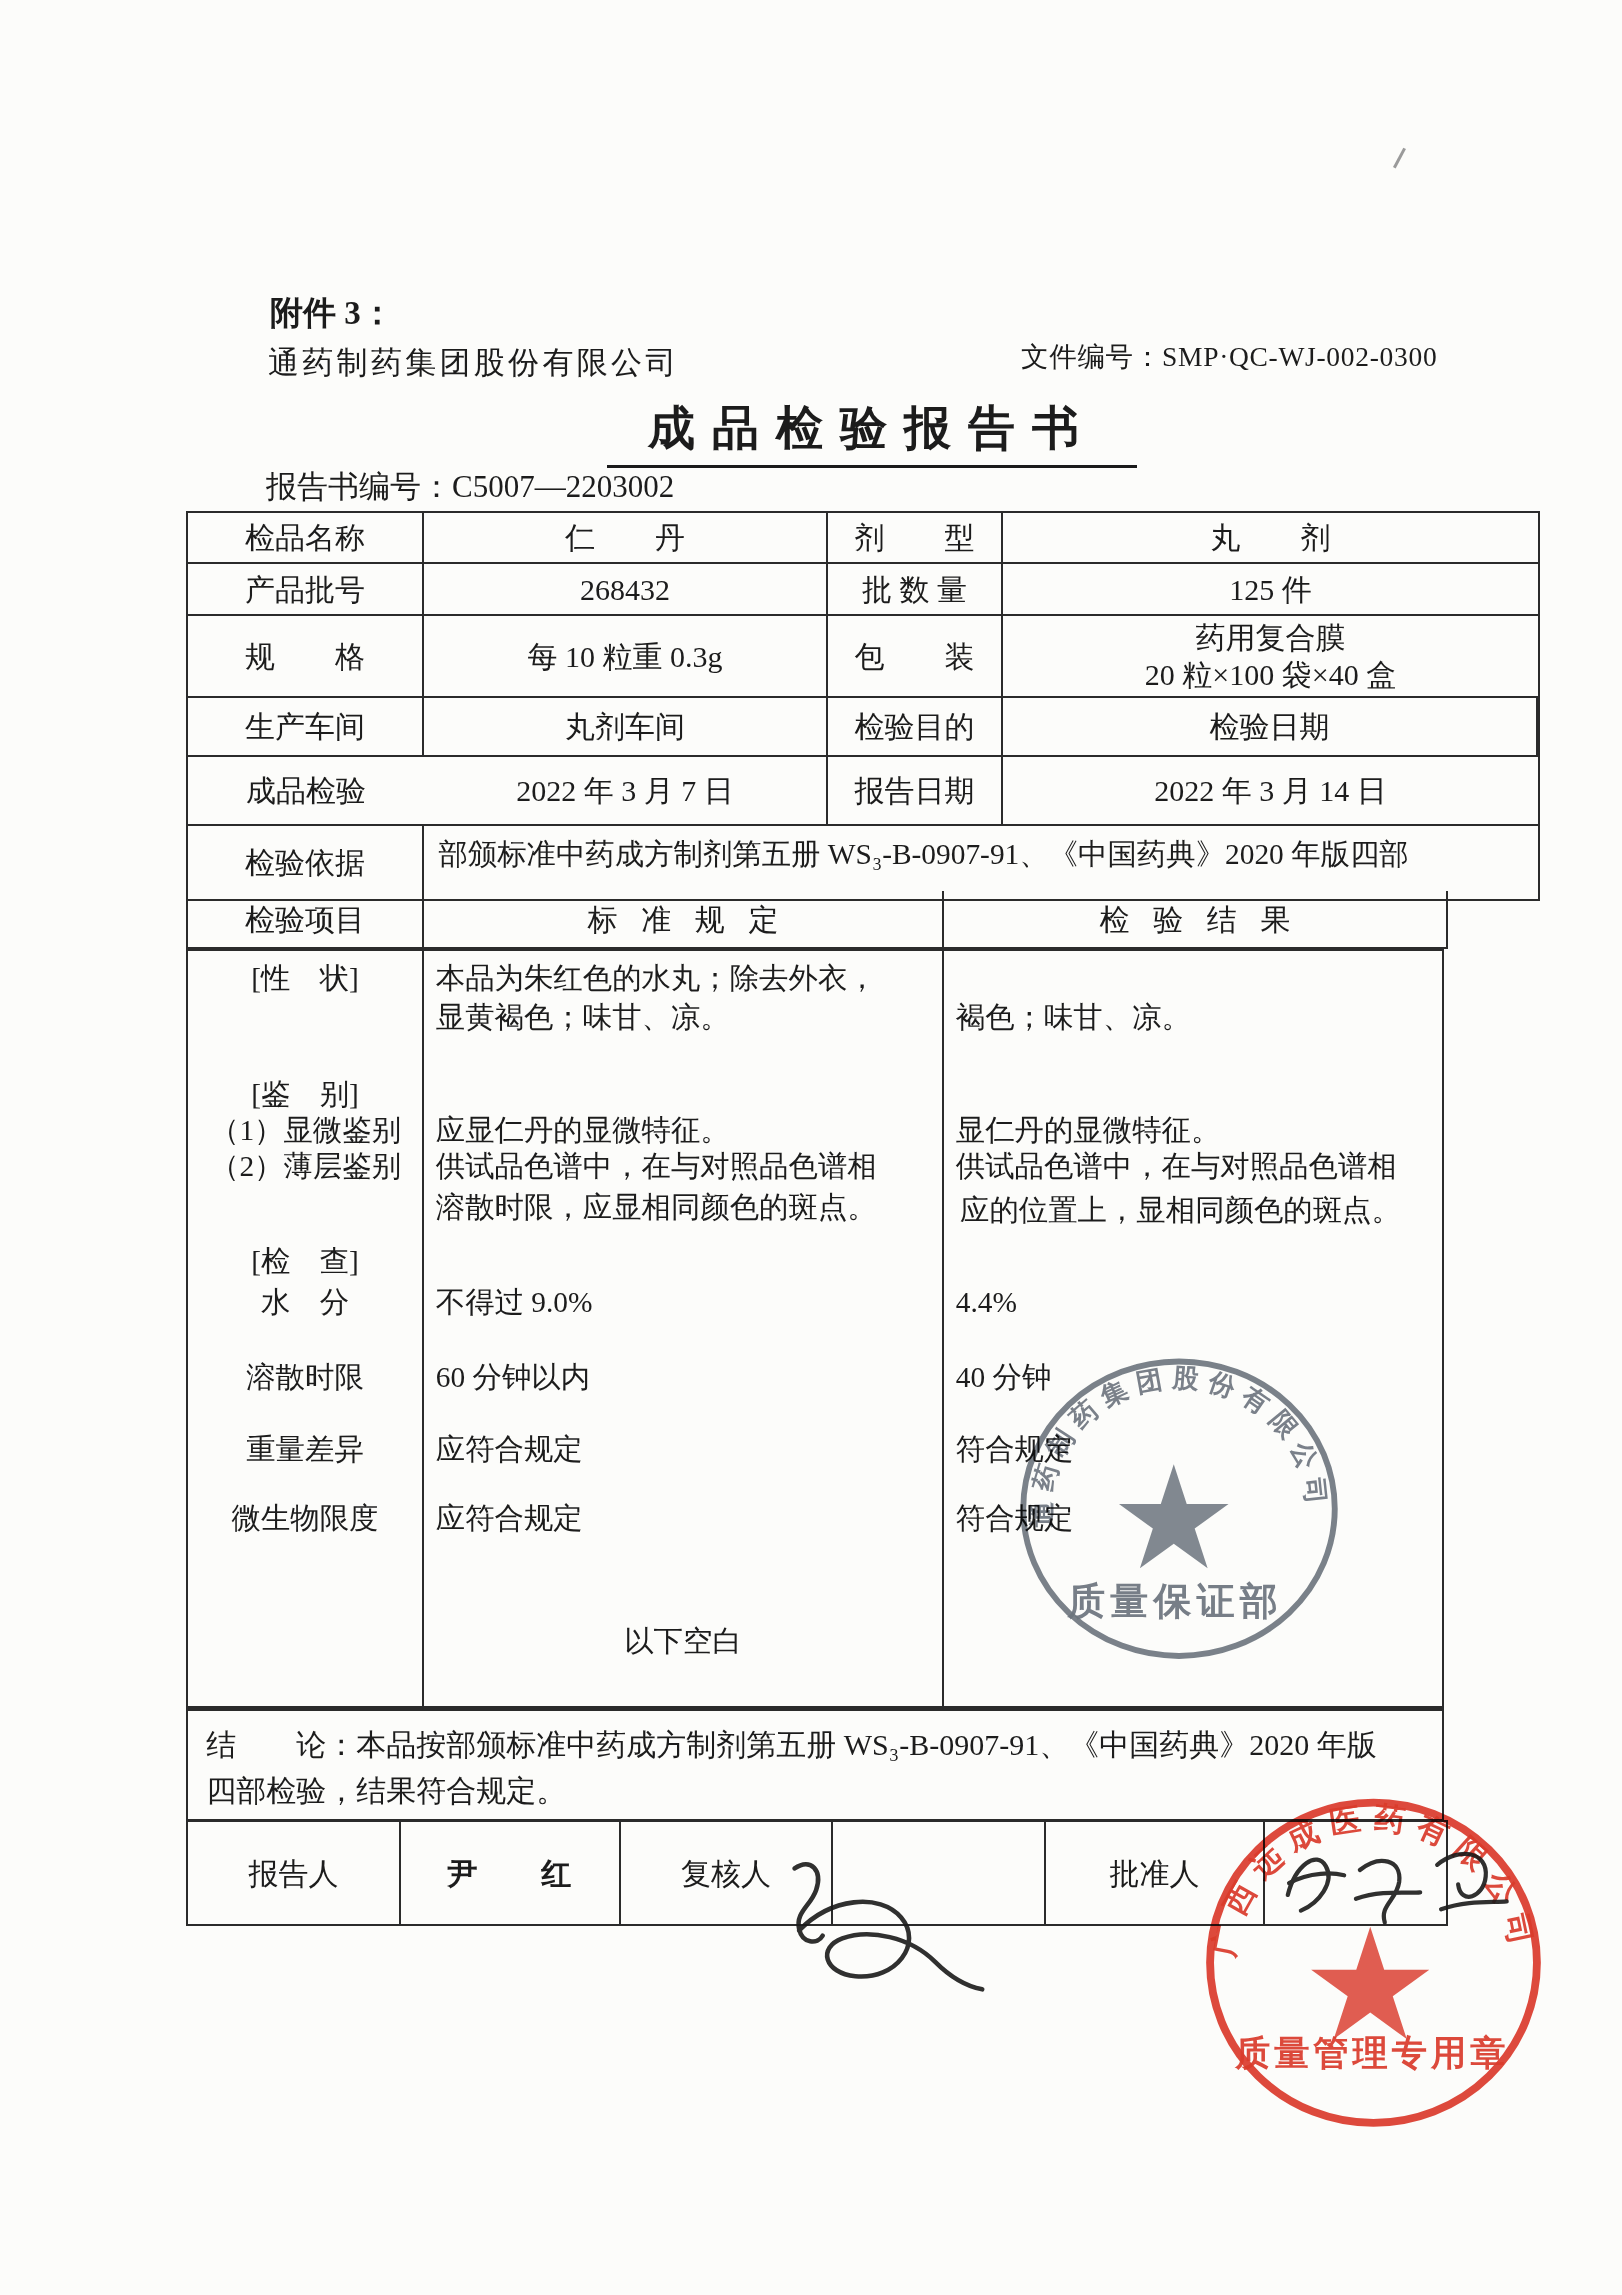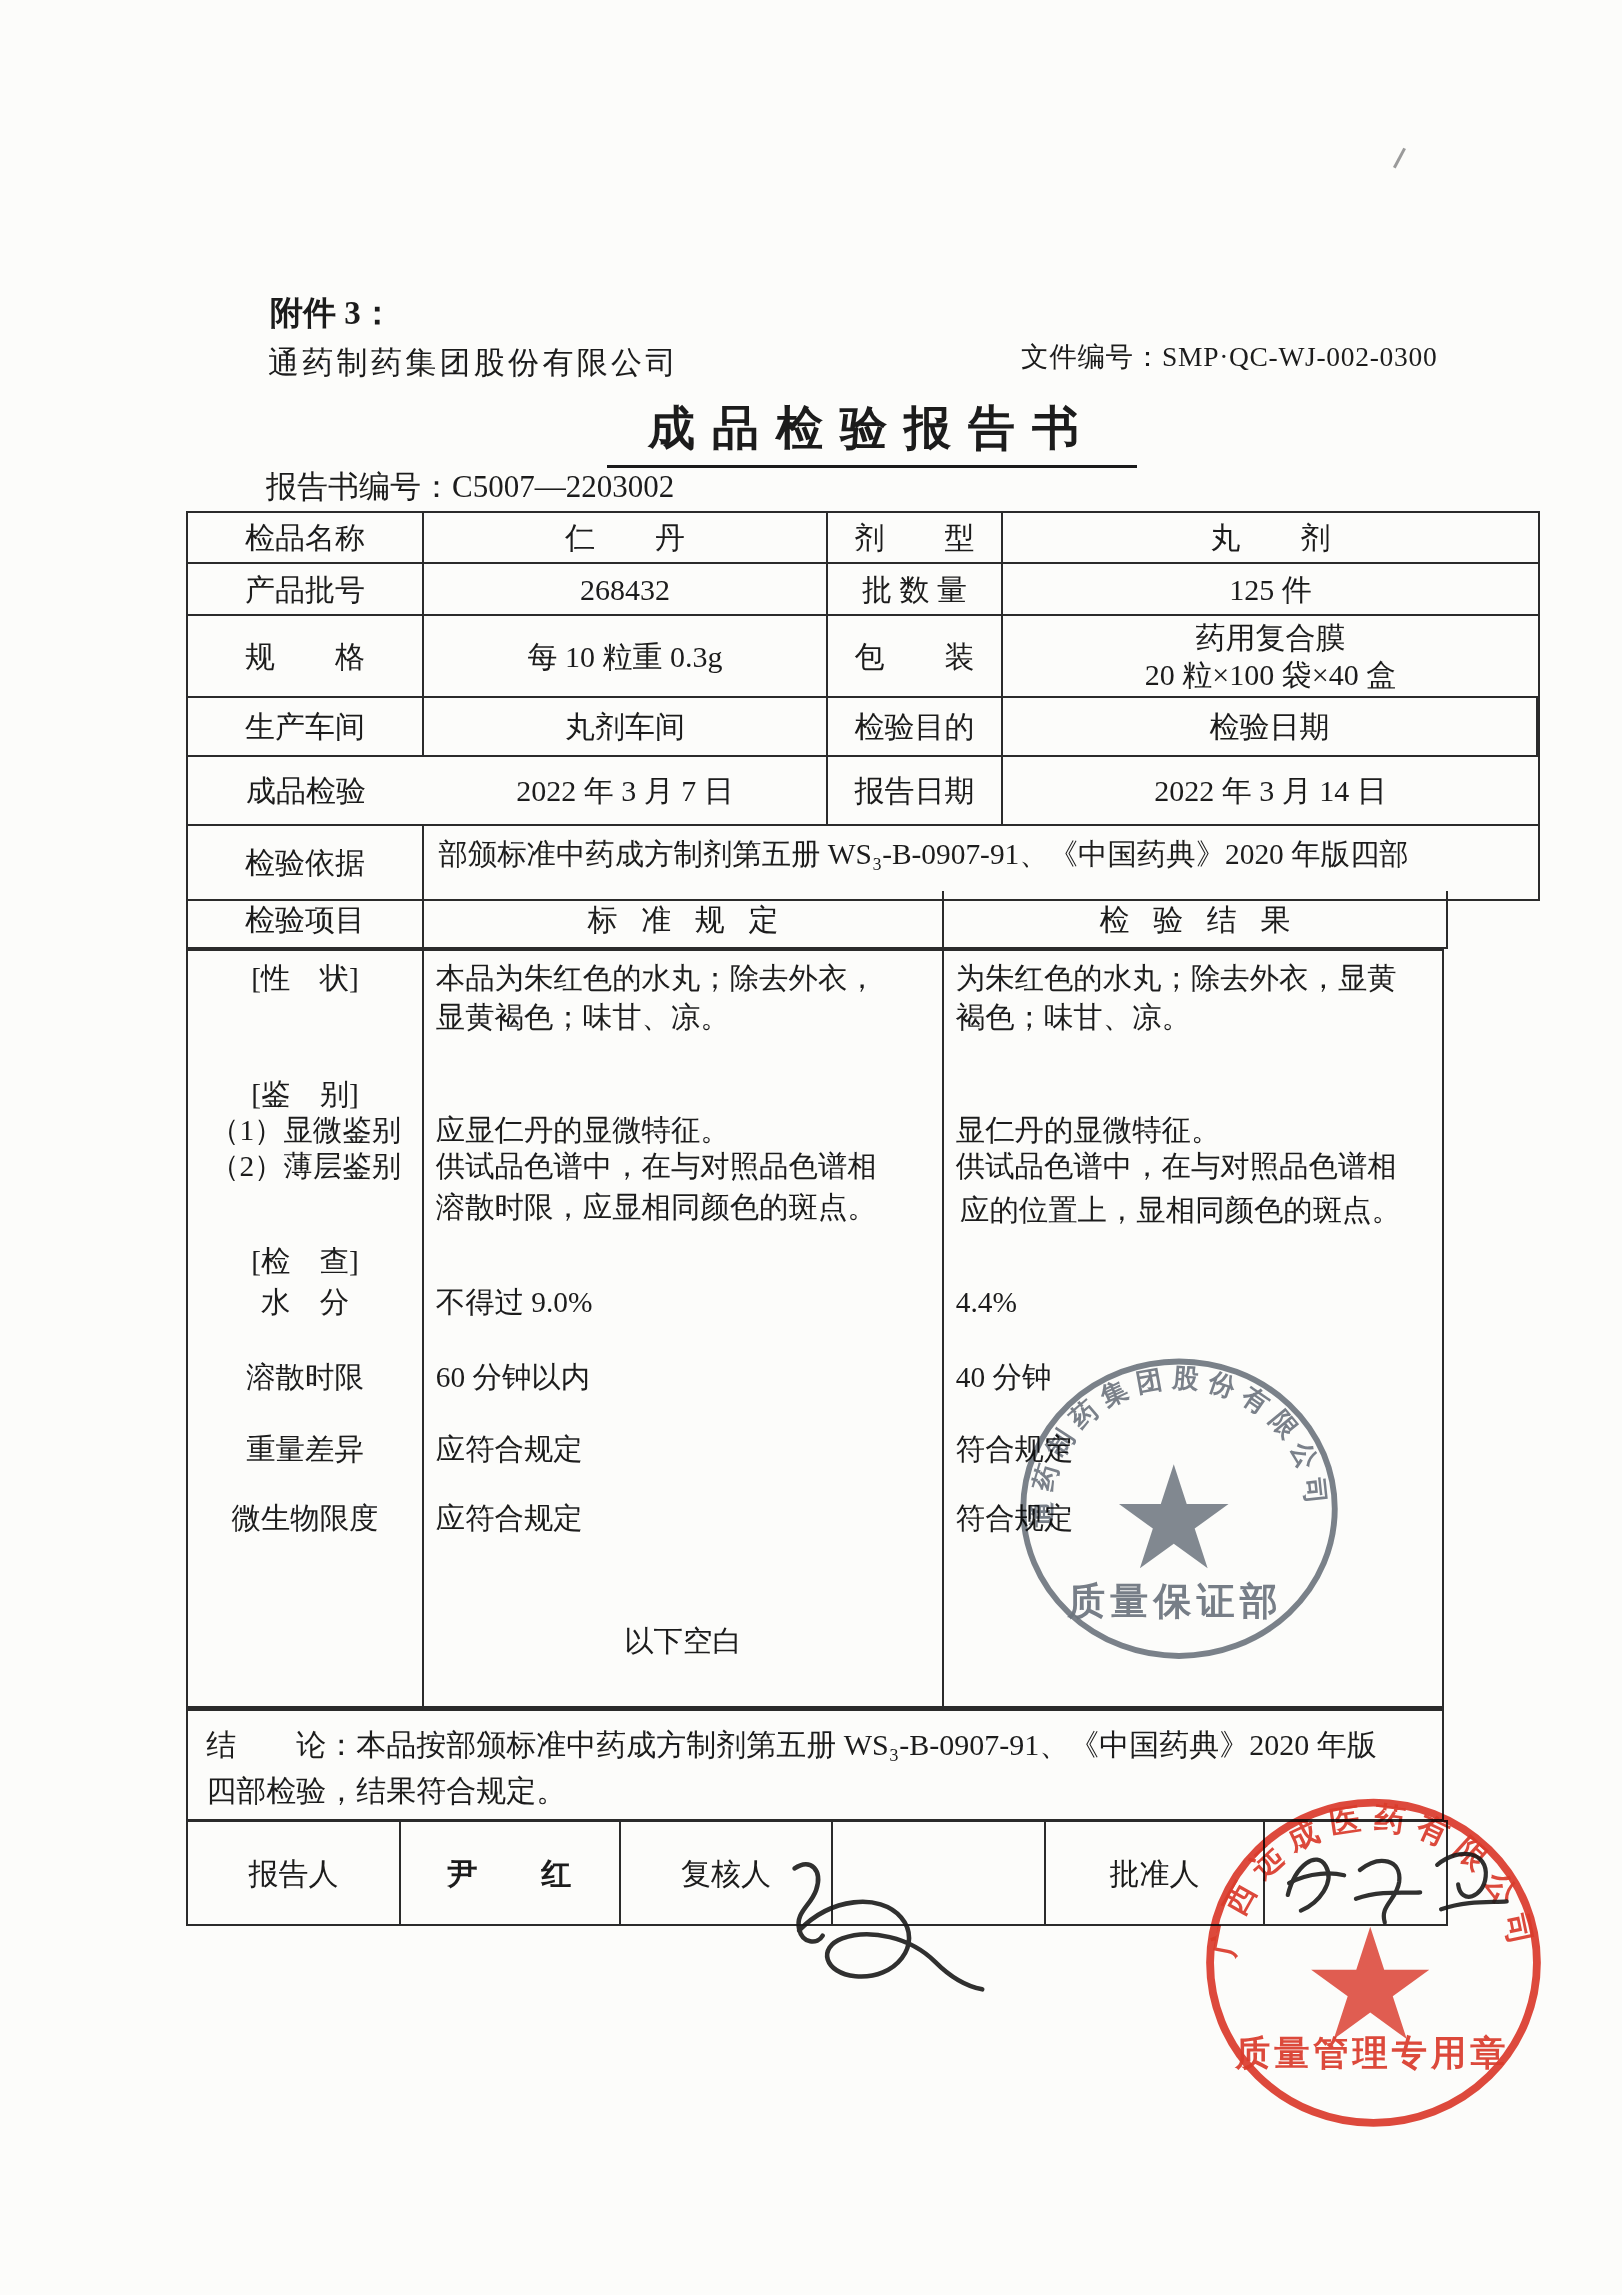--- a/index.html
+++ b/index.html
@@ -121,21 +121,20 @@
       <div class="iline" style="top:160px;">应显仁丹的显微特征。</div>
       <div class="iline" style="top:196px;">供试品色谱中，在与对照品色谱相</div>
       <div class="iline" style="top:237px;">溶散时限，应显相同颜色的斑点。</div>
       <div class="iline" style="top:332px;">不得过 9.0%</div>
       <div class="iline" style="top:407px;">60 分钟以内</div>
       <div class="iline" style="top:479px;">应符合规定</div>
       <div class="iline" style="top:548px;">应符合规定</div>
       <div class="iline center" style="top:671px;">以下空白</div>
     </div>
     <div class="colC">
-      <div class="iline" style="top:7.9px;">为朱红色的水丸；除去外衣，显黄</div>
       <div class="iline" style="top:160px;">显仁丹的显微特征。</div>
       <div class="iline" style="top:47px;">褐色；味甘、凉。</div>
       <div class="iline" style="top:196px;">供试品色谱中，在与对照品色谱相</div>
       <div class="iline" style="top:240px;padding-left:16px;">应的位置上，显相同颜色的斑点。</div>
       <div class="iline" style="top:332px;">4.4%</div>
       <div class="iline" style="top:407px;">40 分钟</div>
       <div class="iline" style="top:479px;">符合规定</div>
       <div class="iline" style="top:548px;">符合规定</div>
     </div>
   </div>

